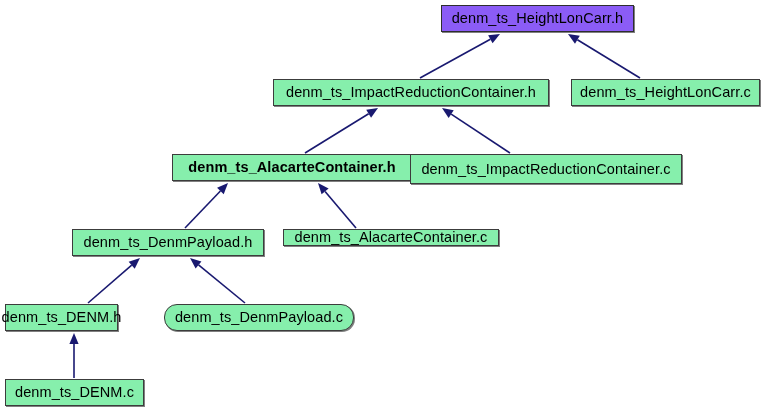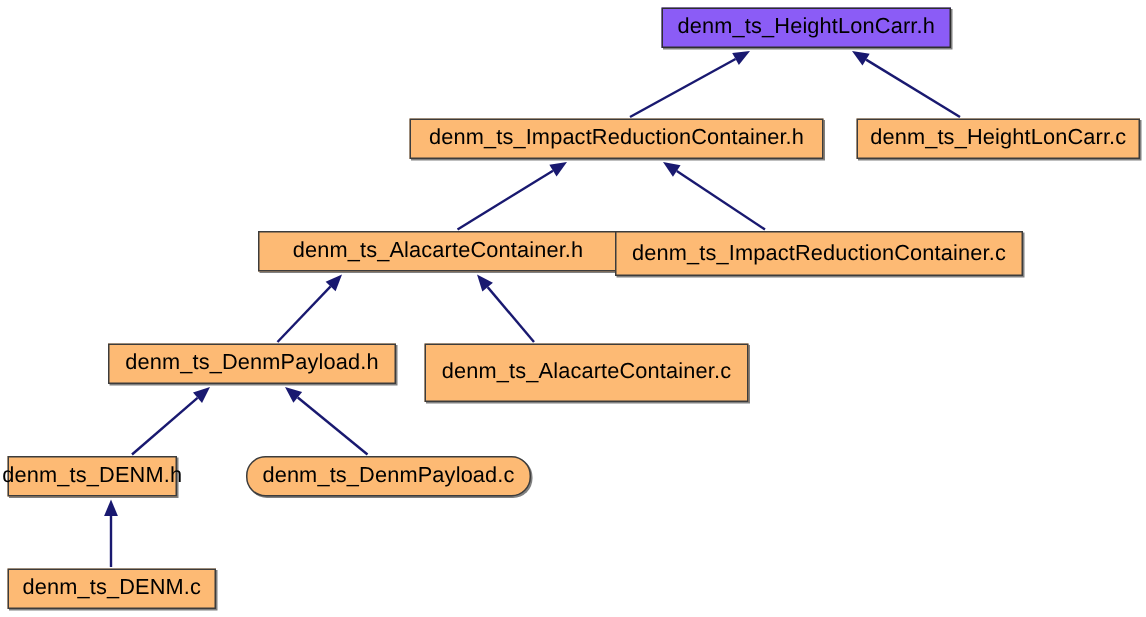--- a/index.html
+++ b/index.html
@@ -20,21 +20,21 @@
     left: 0;
     top: 0;
     width: 764px;
     height: 411px;
     pointer-events: none;
   }
   .node {
     position: absolute;
     box-sizing: border-box;
     border: 1px solid #3c3c3c;
-    background: #fdba74;
+    background: #86efac;
     color: #000000;
     font-size: 14.5px;
     line-height: 1;
     display: flex;
     align-items: center;
     justify-content: center;
     white-space: nowrap;
     box-shadow: 1px 1px 0 0 #808080;
     letter-spacing: 0.1px;
   }
@@ -74,30 +74,30 @@
   <div id="node-layer">
       <div class="node root" style="left: 441px; top: 5px; width: 193px; height: 27px;">
         <span class="node-label">denm_ts_HeightLonCarr.h</span>
       </div>
       <div class="node" style="left: 273px; top: 79px; width: 276px; height: 27px;">
         <span class="node-label">denm_ts_ImpactReductionContainer.h</span>
       </div>
       <div class="node" style="left: 571px; top: 79px; width: 189px; height: 27px;">
         <span class="node-label">denm_ts_HeightLonCarr.c</span>
       </div>
-      <div class="node" style="left: 172px; top: 154px; width: 240px; height: 27px;">
+      <div class="node" style="left: 172px; top: 154px; width: 240px; height: 27px; font-weight: bold;">
         <span class="node-label">denm_ts_AlacarteContainer.h</span>
       </div>
       <div class="node" style="left: 410px; top: 154px; width: 272px; height: 30px;">
         <span class="node-label">denm_ts_ImpactReductionContainer.c</span>
       </div>
       <div class="node" style="left: 72px; top: 229px; width: 192px; height: 27px;">
         <span class="node-label">denm_ts_DenmPayload.h</span>
       </div>
-      <div class="node" style="left: 283px; top: 229px; width: 216px; height: 39px;">
+      <div class="node" style="left: 283px; top: 229px; width: 216px; height: 17px;">
         <span class="node-label">denm_ts_AlacarteContainer.c</span>
       </div>
       <div class="node" style="left: 5px; top: 304px; width: 113px; height: 27px;">
         <span class="node-label">denm_ts_DENM.h</span>
       </div>
       <div class="node" style="left: 164px; top: 304px; width: 190px; height: 27px; border-radius: 13px;">
         <span class="node-label">denm_ts_DenmPayload.c</span>
       </div>
       <div class="node" style="left: 5px; top: 379px; width: 139px; height: 27px;">
         <span class="node-label">denm_ts_DENM.c</span>

